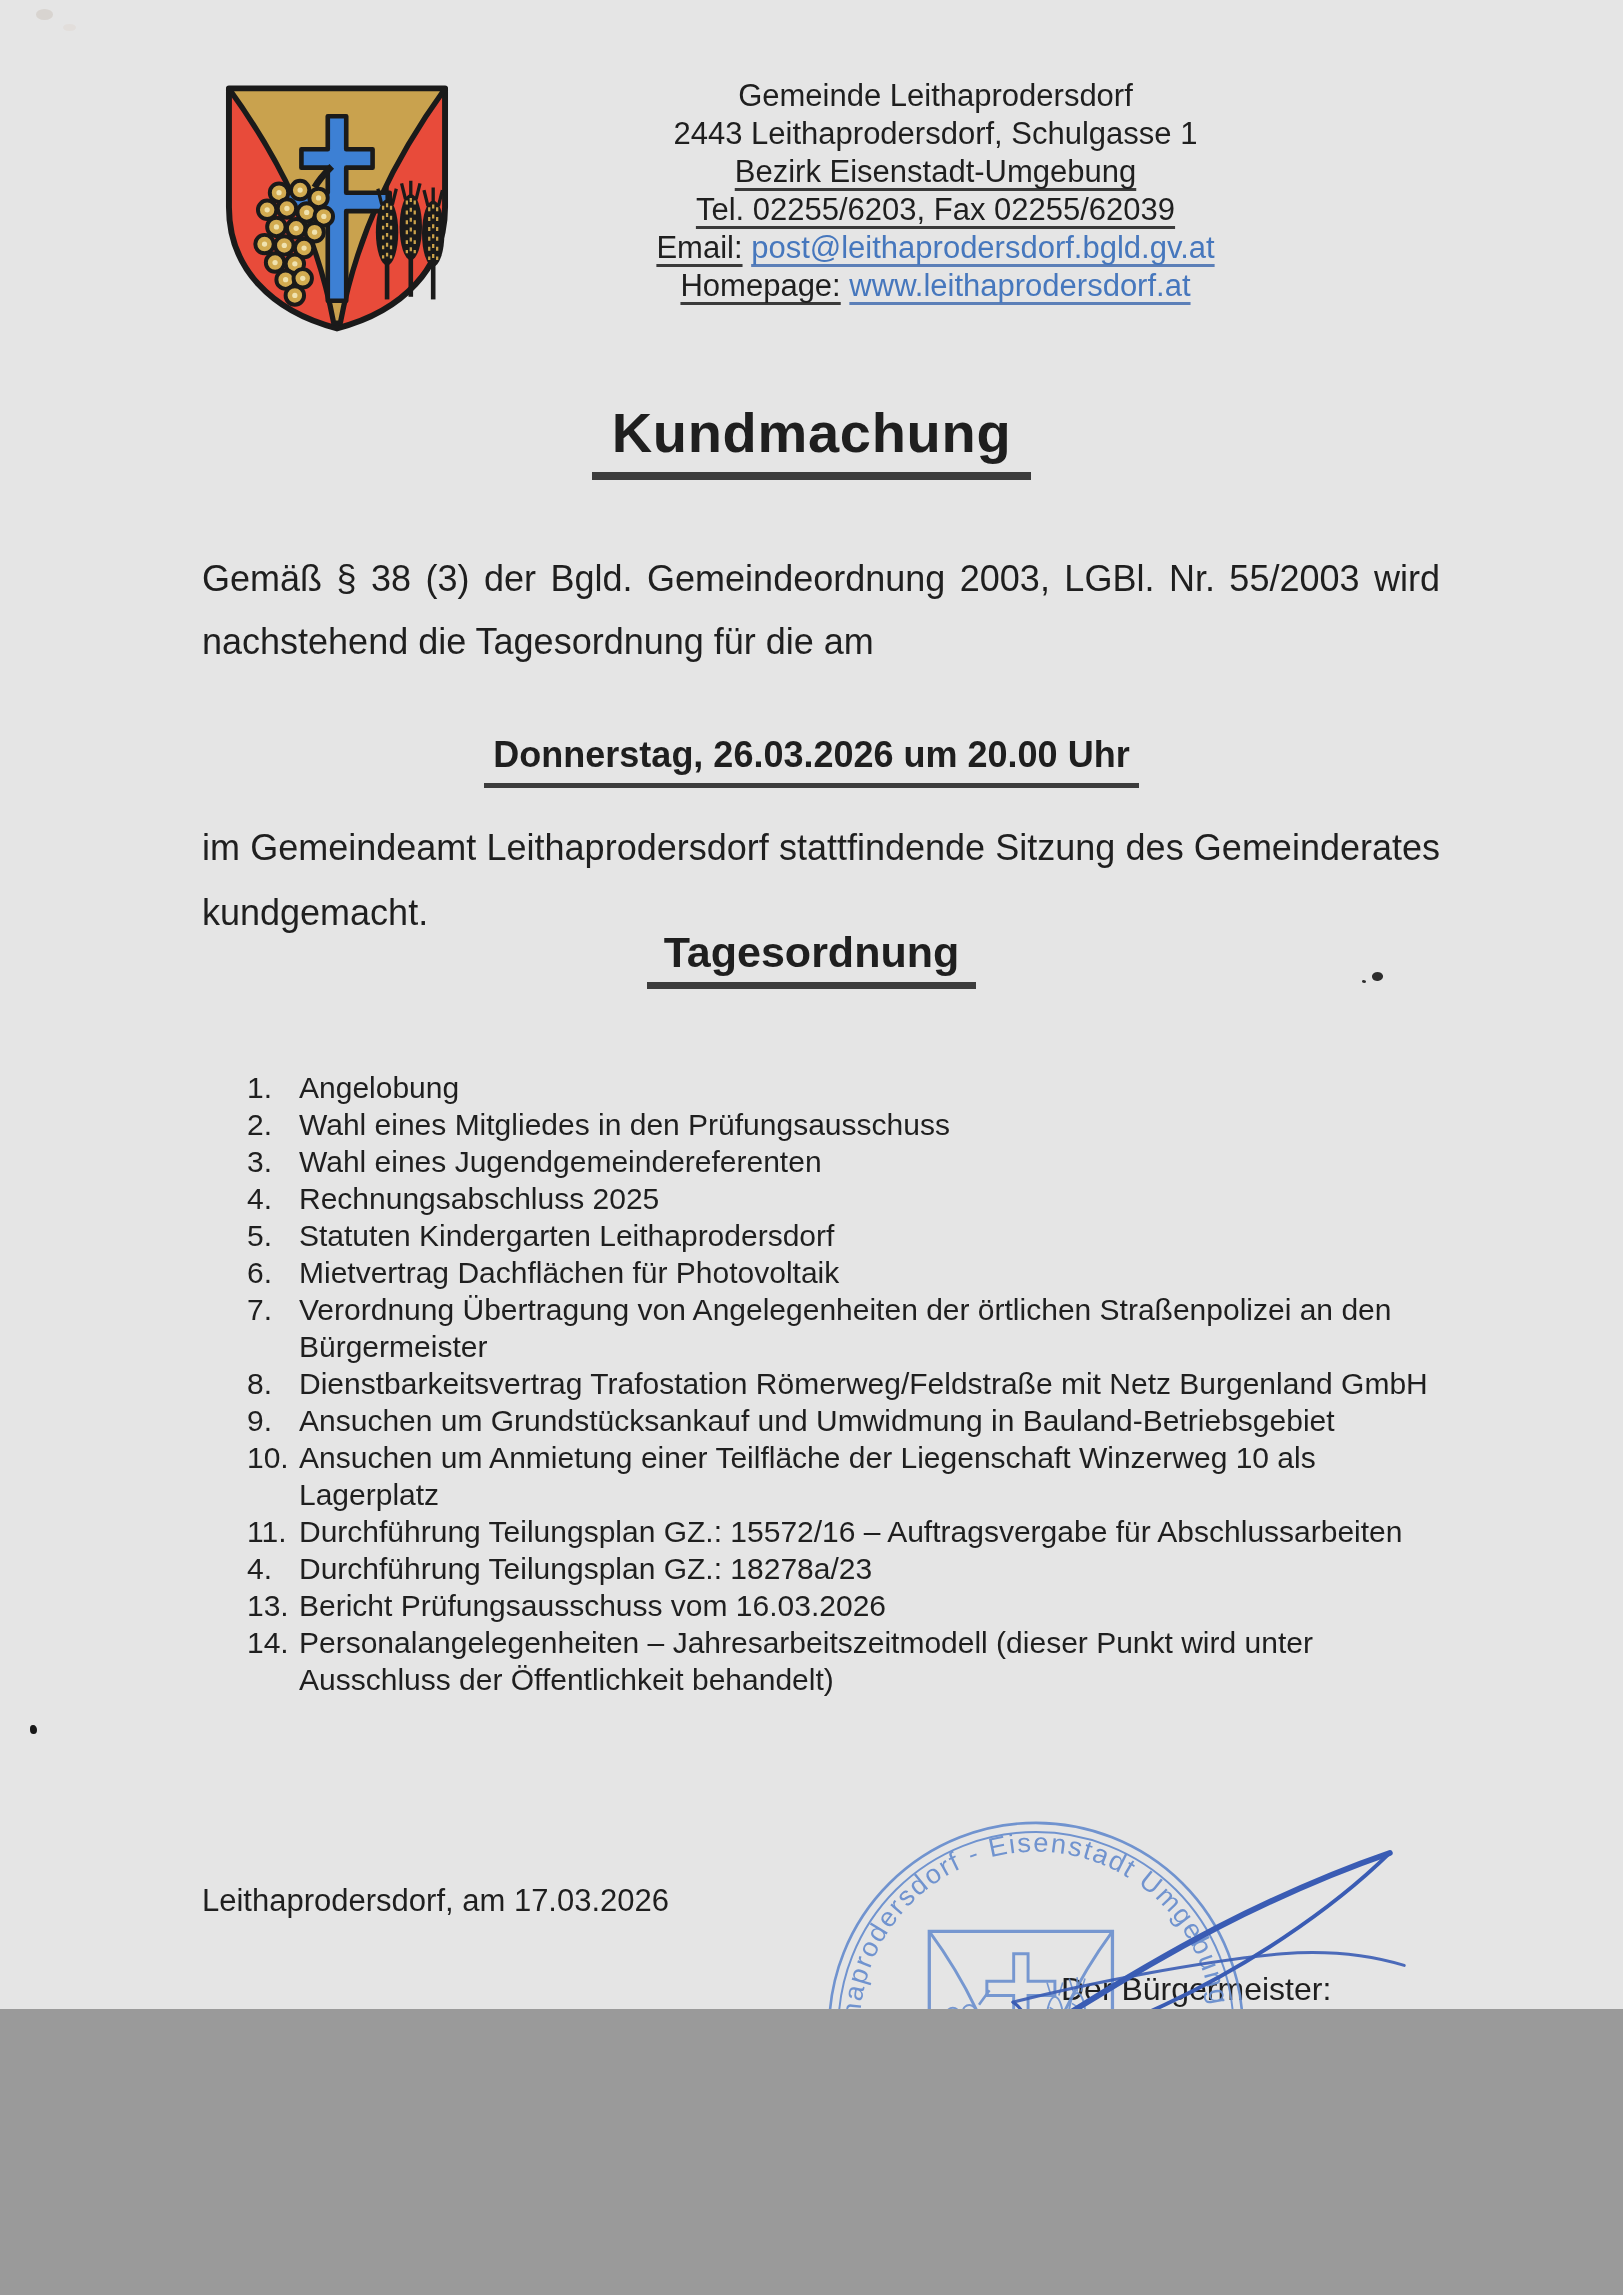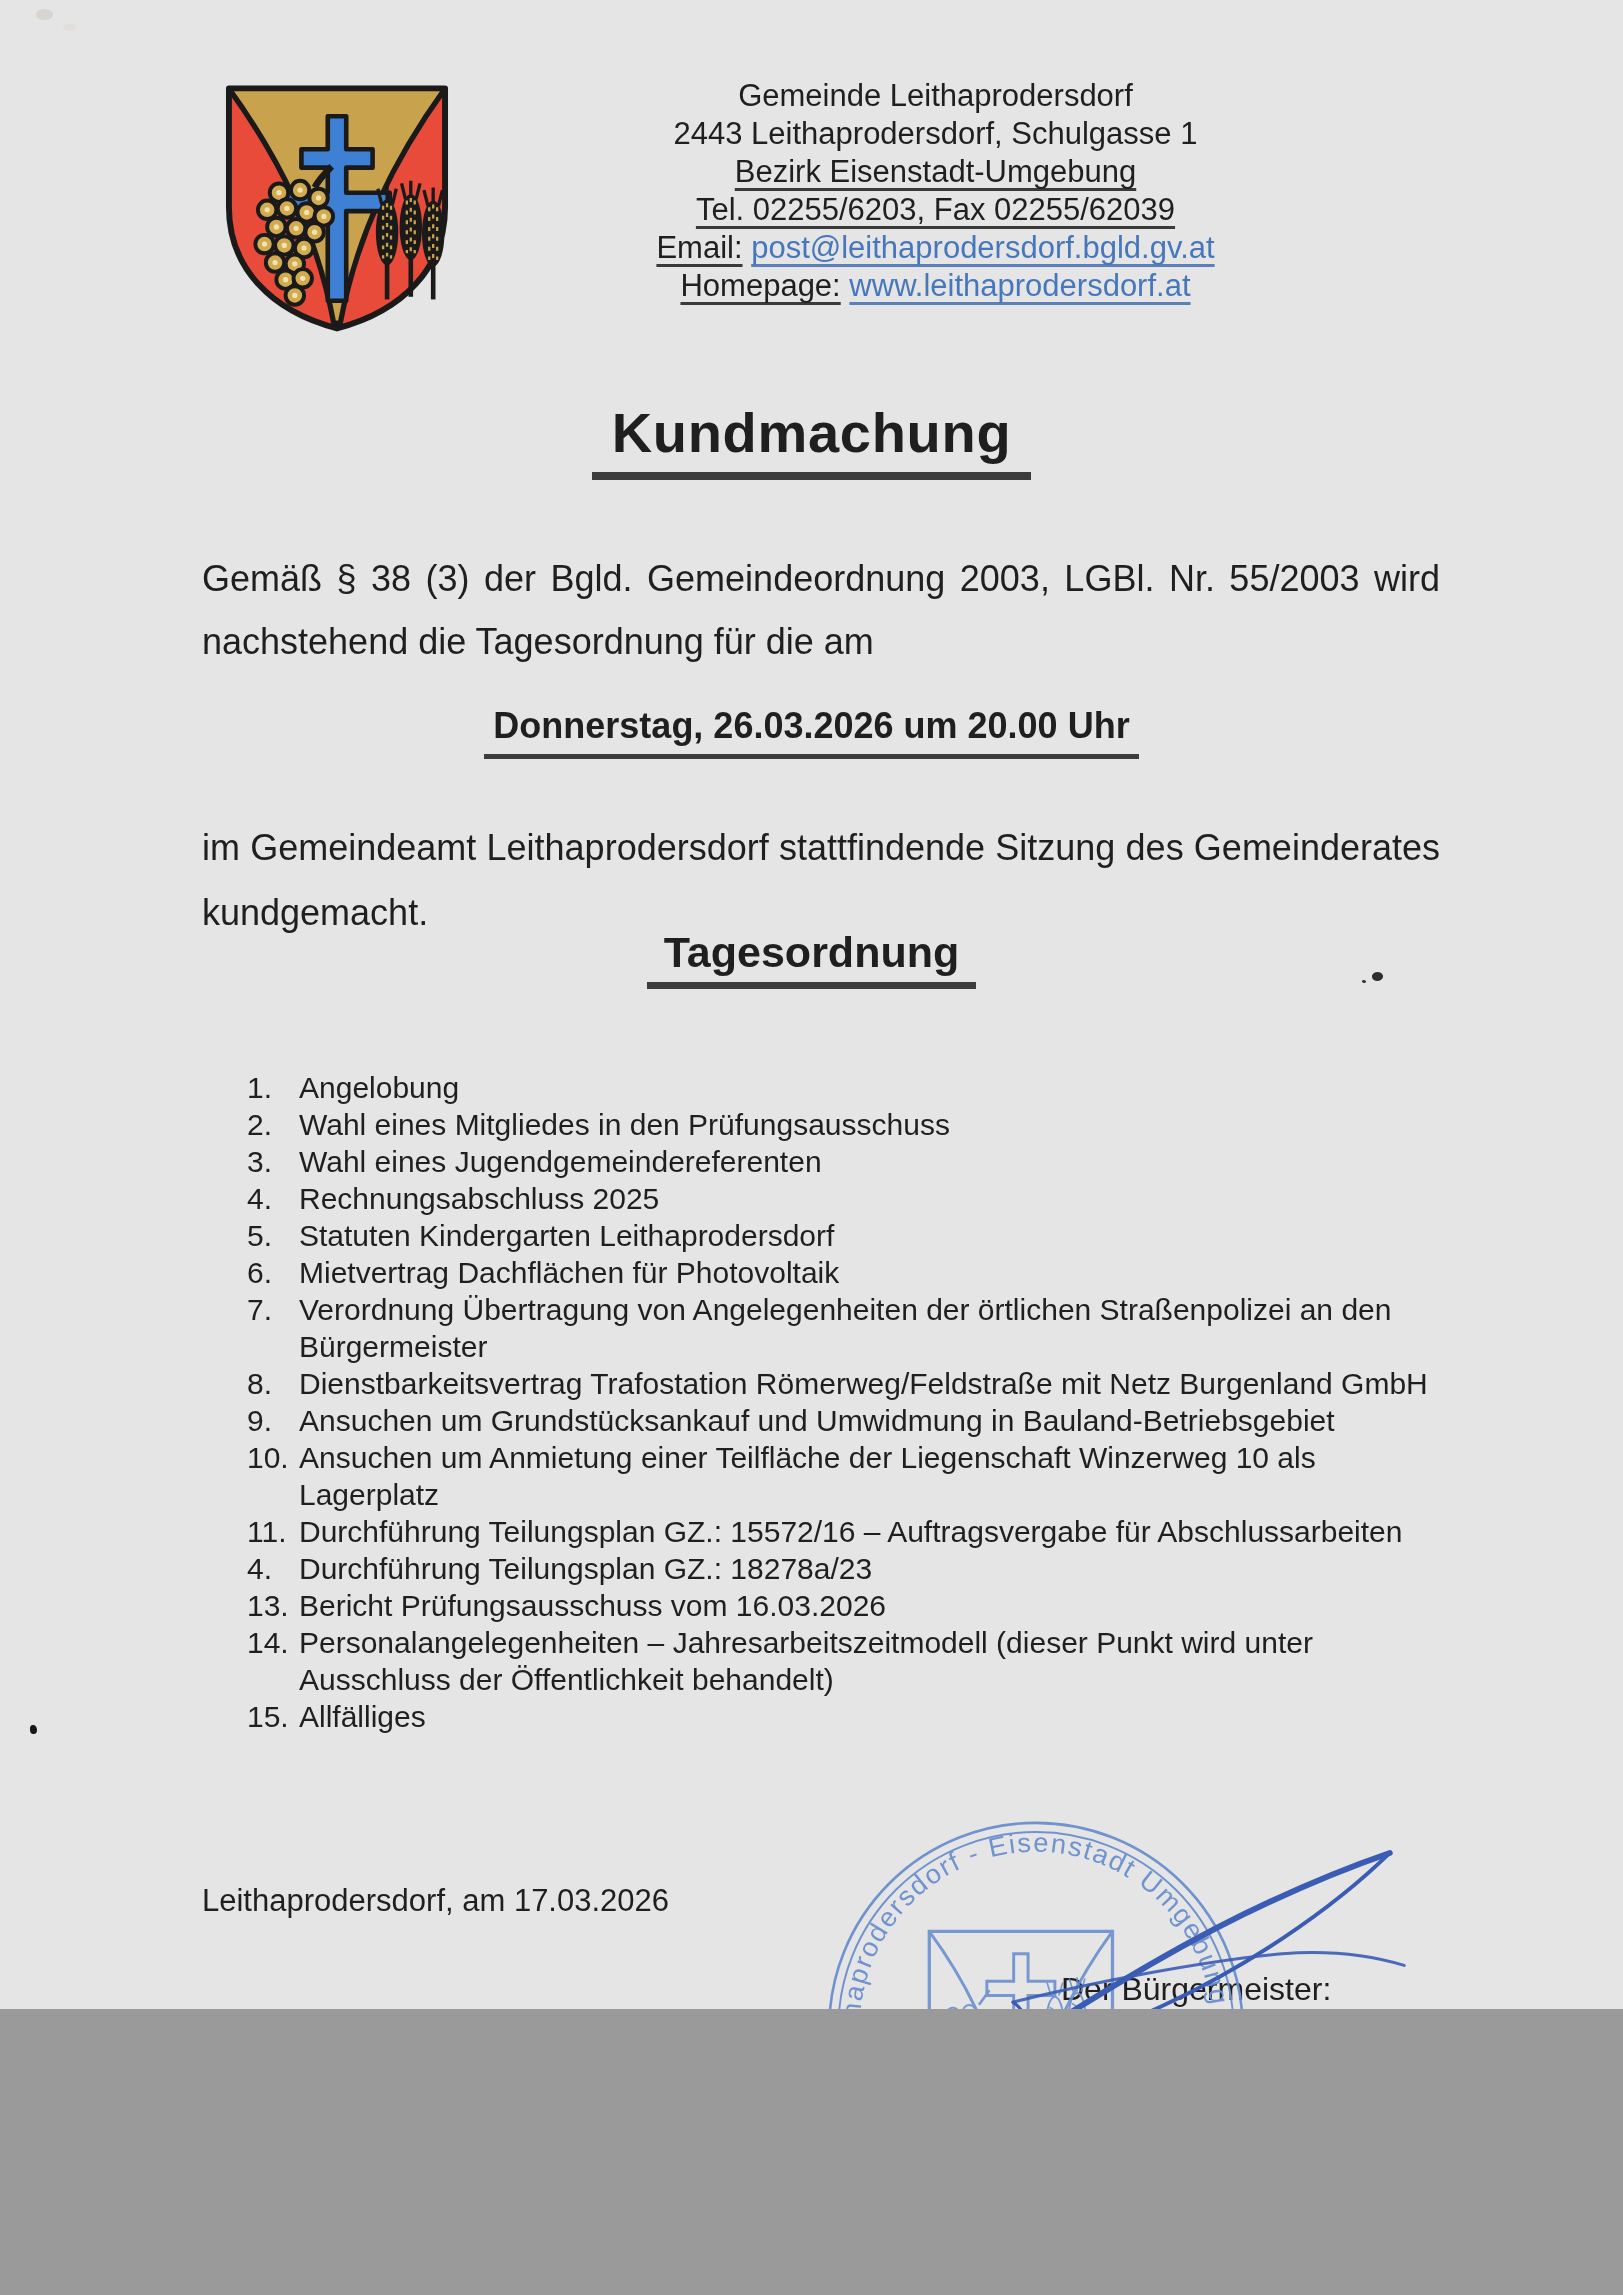--- a/index.html
+++ b/index.html
@@ -40,20 +40,21 @@
     display:inline-block;
     font-size:56px;font-weight:bold;letter-spacing:0.7px;
     padding:0 19.6px 6.5px 19.6px;
     border-bottom:8.5px solid #3c3c3c;
   }
   .datetime{
     display:inline-block;
     font-size:36px;font-weight:bold;
     padding:0 9.2px 6.5px 9.2px;
     border-bottom:5.9px solid #3c3c3c;
+    margin-top:29px;
   }
   .agenda-title{
     display:inline-block;
     font-size:43px;font-weight:bold;
     padding:0 17px 5.2px 17px;
     border-bottom:7.2px solid #3c3c3c;
   }
 
   
   .para{left:202px;width:1238px;font-size:36px;}
@@ -248,24 +249,20 @@
         <span class="agenda-num">4.</span>
         <span class="agenda-txt">Durchführung Teilungsplan GZ.: 18278a/23</span>
       </div>
     <div class="agenda-row">
         <span class="agenda-num">13.</span>
         <span class="agenda-txt">Bericht Prüfungsausschuss vom 16.03.2026</span>
       </div>
     <div class="agenda-row">
         <span class="agenda-num">14.</span>
         <span class="agenda-txt">Personalangelegenheiten – Jahresarbeitszeitmodell (dieser Punkt wird unter Ausschluss der Öffentlichkeit behandelt)</span>
-      </div>
-    <div class="agenda-row">
-        <span class="agenda-num">15.</span>
-        <span class="agenda-txt">Allfälliges</span>
       </div>
   </div>
 
   <div class="abs place-date">Leithaprodersdorf, am 17.03.2026</div>
 
   <div class="abs signer-role">Der Bürgermeister:</div>
   <div class="abs signer-name">Mag. Martin Radatz</div>
 
   <div class="abs date-row posted">
     <span class="date-label">Angeschlagen am:</span>

